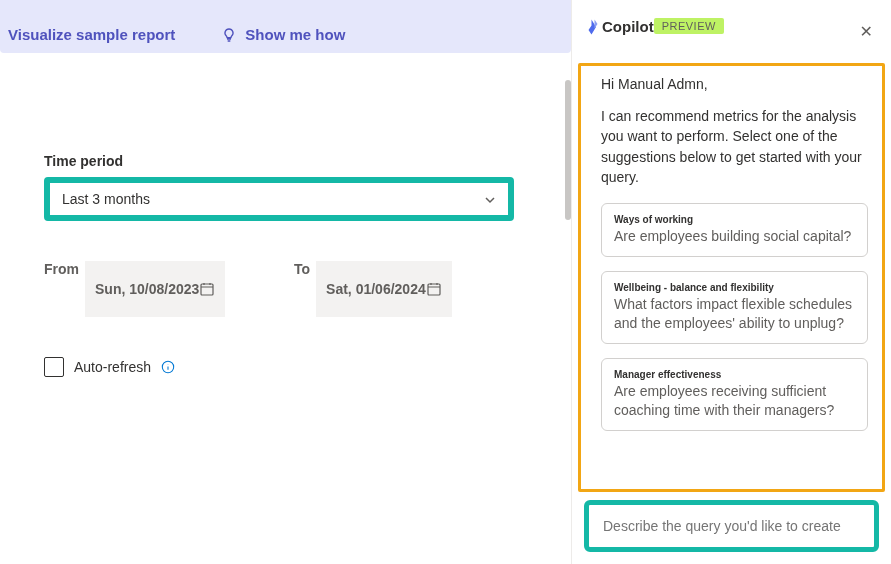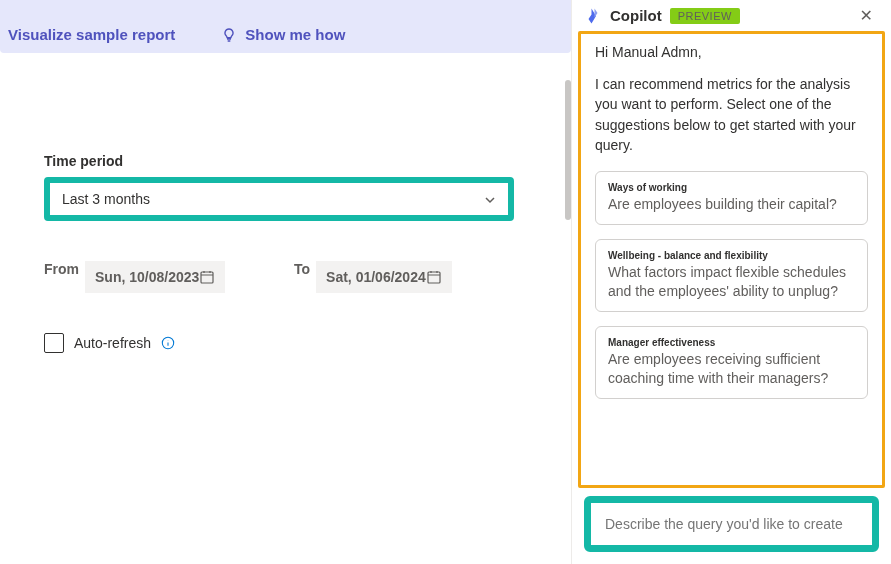--- a/index.html
+++ b/index.html
@@ -70,21 +70,21 @@
       width: 220px;
       font-weight: bold;
     }
     .date-label {
       font-size: 14px;
       color: #605e5c;
     }
     .date-input {
       background: #f3f2f1;
       border: none;
-      padding: 8px 10px;
+      padding: 20px 10px;
       display: flex;
       align-items: center;
       justify-content: space-between;
       font-size: 14px;
       color: #605e5c;
     }
     .calendar-icon { width: 16px; height: 16px; }
     .refresh-row {
       margin-top: 40px;
       display: flex;
@@ -122,50 +122,49 @@
     
     .copilot {
       width: 320px;
       border-left: 1px solid #edebe9;
       display: flex;
       flex-direction: column;
       position: relative;
     }
     .copilot-header {
       display: flex;
-      align-items: center;
-      padding: 2px 12px;
-      gap: 8px;
+      align-items: flex-start;
+      padding: 18px 12px;
     }
     .copilot-logo {
       width: 18px; height: 18px;
     }
     .copilot-title {
       font-weight: 700;
       font-size: 15px;
     }
     .preview-badge {
-      background: #84cc16;
+      background: #bef264;
       font-size: 11px;
       padding: 2px 8px;
       border-radius: 2px;
       color: #605e5c;
       letter-spacing: 0.5px;
     }
     .close-x {
       margin-left: auto;
       font-size: 16px;
       cursor: pointer;
       color: #605e5c;
       padding: 4px 6px;
     }
     .highlight-frame {
       border: 3px solid #f2a614;
       margin: 0 6px 8px 6px;
-      padding: 10px 14px 14px 14px;
+      padding: 10px 14px 14px 20px;
       flex: 1;
       overflow: auto;
       border-radius: 2px;
     }
     .greeting {
       font-size: 14px;
       margin-bottom: 14px;
       color: #323130;
     }
     .intro {
@@ -186,21 +185,21 @@
       font-size: 10px;
       margin-bottom: 2px;
     }
     .suggestion-desc {
       font-size: 14px;
       color: #605e5c;
       line-height: 1.35;
     }
     .query-input-wrap {
       margin: 0 12px 12px 12px;
-      border: 7px solid #14b8a6;
+      border: 5px solid #14b8a6;
       border-radius: 6px;
       padding: 12px 14px;
     }
     .query-input {
       width: 100%;
       border: none;
       outline: none;
       font-size: 14px;
       color: #605e5c;
       font-family: inherit;
@@ -292,21 +291,21 @@
     <span class="preview-badge">PREVIEW</span>
     <span class="close-x">✕</span>
   </div>
 
   <div class="highlight-frame">
     <div class="greeting">Hi Manual Admn,</div>
     <div class="intro">I can recommend metrics for the analysis you want to perform. Select one of the suggestions below to get started with your query.</div>
 
     <div class="suggestion">
       <div class="suggestion-title">Ways of working</div>
-      <div class="suggestion-desc">Are employees building their capital?</div>
+      <div class="suggestion-desc">Are employees building social capital?</div>
     </div>
     <div class="suggestion">
       <div class="suggestion-title">Wellbeing - balance and flexibility</div>
       <div class="suggestion-desc">What factors impact flexible schedules and the employees' ability to unplug?</div>
     </div>
     <div class="suggestion">
       <div class="suggestion-title">Manager effectiveness</div>
       <div class="suggestion-desc">Are employees receiving sufficient coaching time with their managers?</div>
     </div>
   </div>

